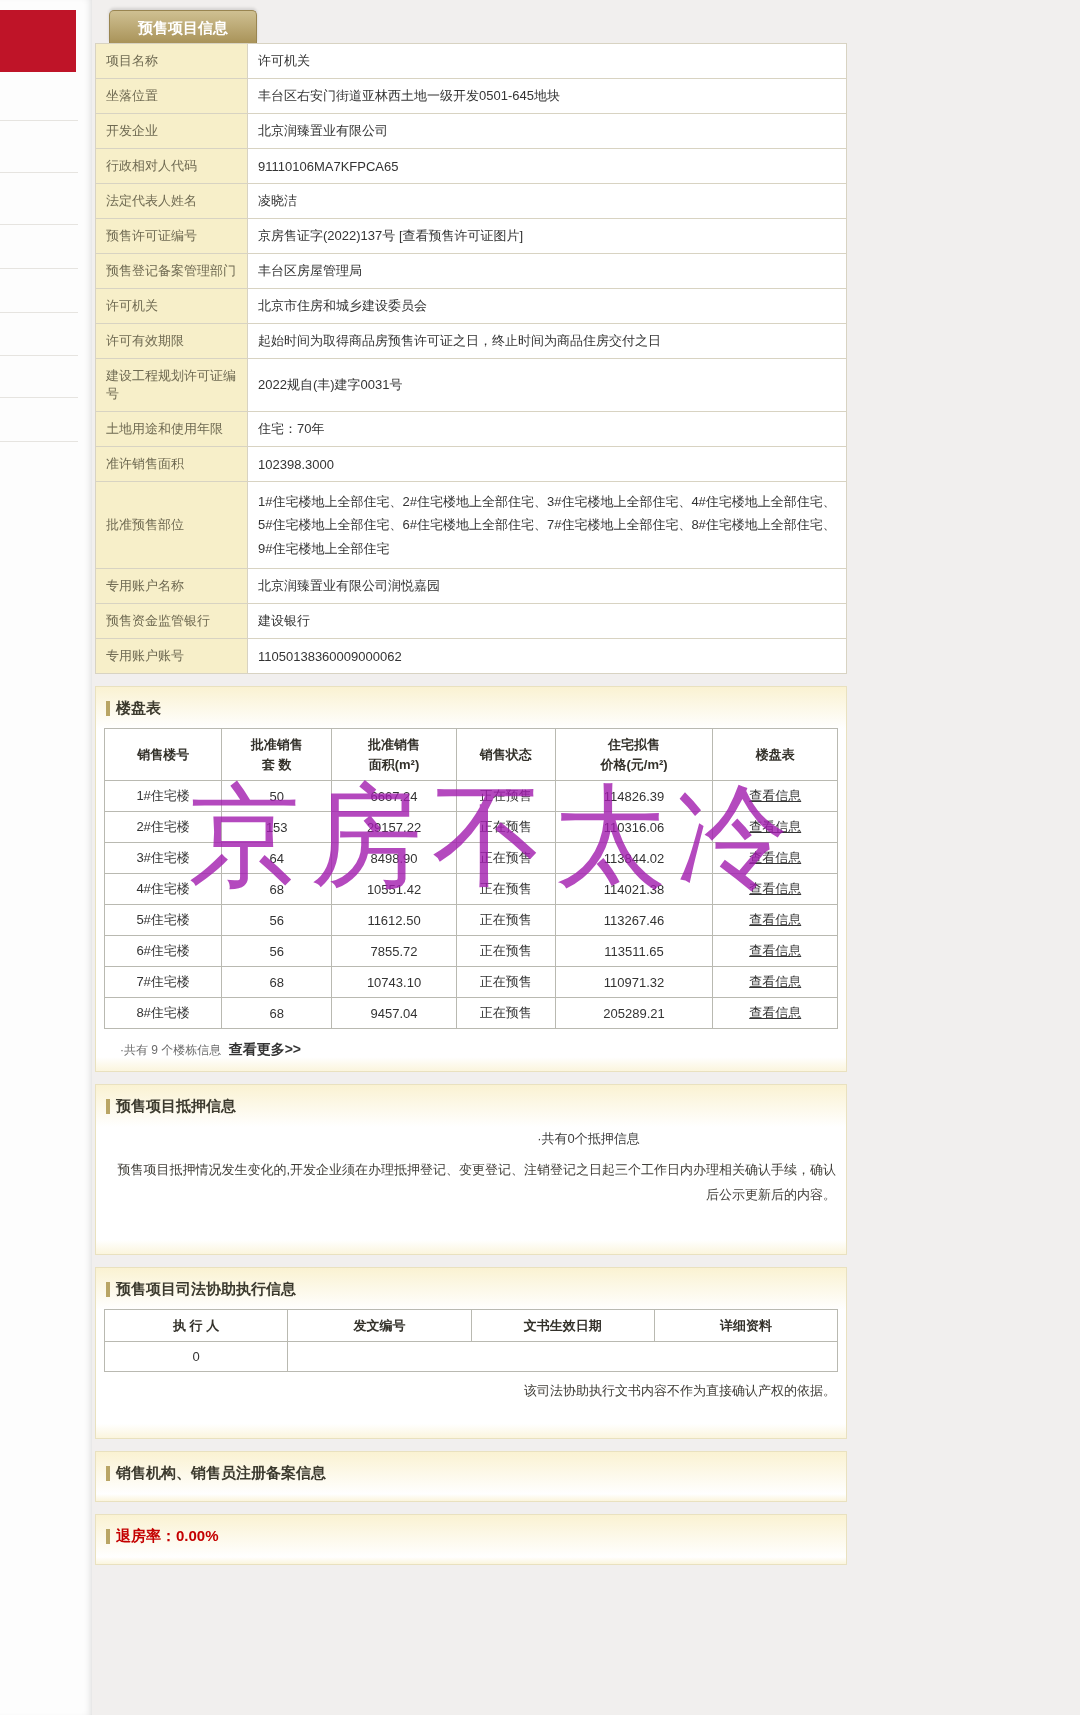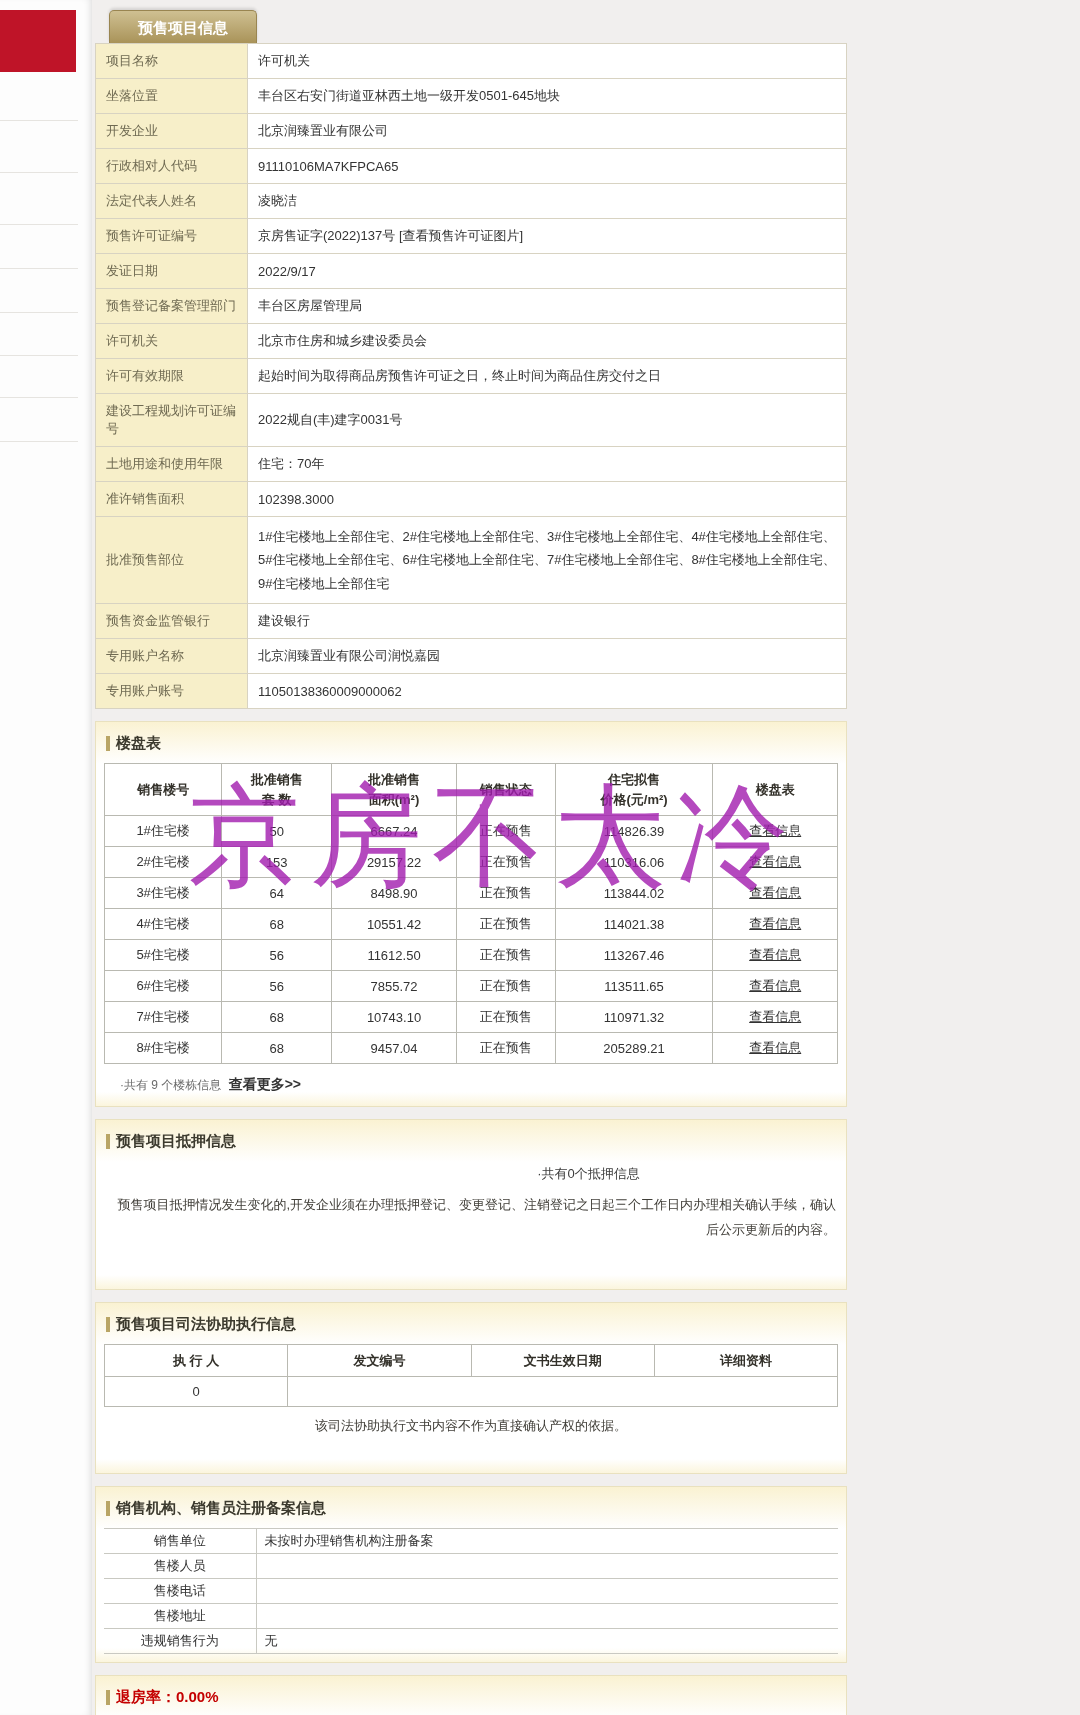--- a/index.html
+++ b/index.html
@@ -42,21 +42,21 @@
   .grid th, .grid td { border:1px solid #b9b9b1; text-align:center; font-size:13px; }
   .grid th { font-weight:bold; color:#33312a; padding:6px 4px; white-space:pre-line; line-height:1.5; }
   .grid td { padding:6px 4px; color:#333; height:29px; }
   .b-col0{width:16%}.b-col1{width:15%}.b-col2{width:17%}.b-col3{width:13.5%}.b-col4{width:21.5%}.b-col5{width:17%}
   .view-link { color:#333; text-decoration:underline; cursor:pointer; font-size:13px; }
   .tbl-footer { margin:12px 0 4px 16px; font-size:12px; color:#6b6b6b; }
   .more-link { font-size:14px; font-weight:bold; color:#333; text-decoration:none; margin-left:4px; cursor:pointer; }
   
   .count-line { text-align:center; padding-left:32%; font-size:13px; color:#3c3c3c; margin:14px 0 10px; }
   .note { font-size:13px; color:#403e38; line-height:1.9; text-align:right; padding:0 2px 38px; }
-  .note-left { font-size:13px; color:#403e38; text-align:center; padding:10px 2px 30px; }
+  .note-left { font-size:13px; color:#403e38; text-align:right; padding:10px 2px 30px; }
   
   .jud th { width:25%; }
   .jud td { height:30px; }
   .jud .empty-merge { border-left:1px solid #b9b9b1; }
   
   .agency { background:transparent; }
   .agency td { border-bottom:1px solid #c9c9c2; font-size:13px; height:25px; padding:3px 8px; }
   .agency td.a-lbl { width:152px; text-align:center; border-right:1px solid #c9c9c2; color:#333; }
   .agency tr:first-child td { border-top:1px solid #c9c9c2; }
   
@@ -106,24 +106,20 @@
           <td class="val">凌晓洁</td>
         </tr>
     <tr>
           <td class="lbl">预售许可证编号</td>
       <td class="val">
         <span>京房售证字(2022)137号</span>
         <a class="lnk">[查看预售许可证图片]</a>
       </td>
         </tr>
     <tr>
-          <td class="lbl">发证日期</td>
-          <td class="val">2022/9/17</td>
-        </tr>
-    <tr>
           <td class="lbl">预售登记备案管理部门</td>
           <td class="val">丰台区房屋管理局</td>
         </tr>
     <tr>
           <td class="lbl">许可机关</td>
           <td class="val">北京市住房和城乡建设委员会</td>
         </tr>
     <tr>
           <td class="lbl">许可有效期限</td>
           <td class="val">起始时间为取得商品房预售许可证之日，终止时间为商品住房交付之日</td>
@@ -138,26 +134,26 @@
         </tr>
     <tr>
           <td class="lbl">准许销售面积</td>
           <td class="val">102398.3000</td>
         </tr>
     <tr>
           <td class="lbl">批准预售部位</td>
           <td class="val" style="line-height:1.8">1#住宅楼地上全部住宅、2#住宅楼地上全部住宅、3#住宅楼地上全部住宅、4#住宅楼地上全部住宅、5#住宅楼地上全部住宅、6#住宅楼地上全部住宅、7#住宅楼地上全部住宅、8#住宅楼地上全部住宅、9#住宅楼地上全部住宅</td>
         </tr>
     <tr>
+          <td class="lbl">专用账户名称</td>
+          <td class="val">北京润臻置业有限公司润悦嘉园</td>
+        </tr>
+    <tr>
           <td class="lbl">预售资金监管银行</td>
           <td class="val">建设银行</td>
-        </tr>
-    <tr>
-          <td class="lbl">专用账户名称</td>
-          <td class="val">北京润臻置业有限公司润悦嘉园</td>
         </tr>
     <tr>
           <td class="lbl">专用账户账号</td>
           <td class="val">11050138360009000062</td>
         </tr>
   </tbody>
     </table>
 
   <div class="panel">
     <div class="sec-title">
@@ -278,44 +274,20 @@
     </tbody>
       </table>
     <div class="note-left">该司法协助执行文书内容不作为直接确认产权的依据。</div>
   </div>
 
   <div class="panel">
     <div class="sec-title">
       <span class="sec-bar"></span>
       <span>销售机构、销售员注册备案信息</span>
     </div>
-    <table class="agency">
-      <tbody>
-          <tr>
-            <td class="a-lbl">销售单位</td>
-            <td>未按时办理销售机构注册备案</td>
-          </tr>
-      <tr>
-            <td class="a-lbl">售楼人员</td>
-            <td></td>
-          </tr>
-      <tr>
-            <td class="a-lbl">售楼电话</td>
-            <td></td>
-          </tr>
-      <tr>
-            <td class="a-lbl">售楼地址</td>
-            <td></td>
-          </tr>
-      <tr>
-            <td class="a-lbl">违规销售行为</td>
-            <td>无</td>
-          </tr>
-    </tbody>
-      </table>
   </div>
 
   <div class="panel">
     <div class="sec-title red">
       <span class="sec-bar"></span>
       <span>退房率：0.00%</span>
     </div>
 
   </div>
 

